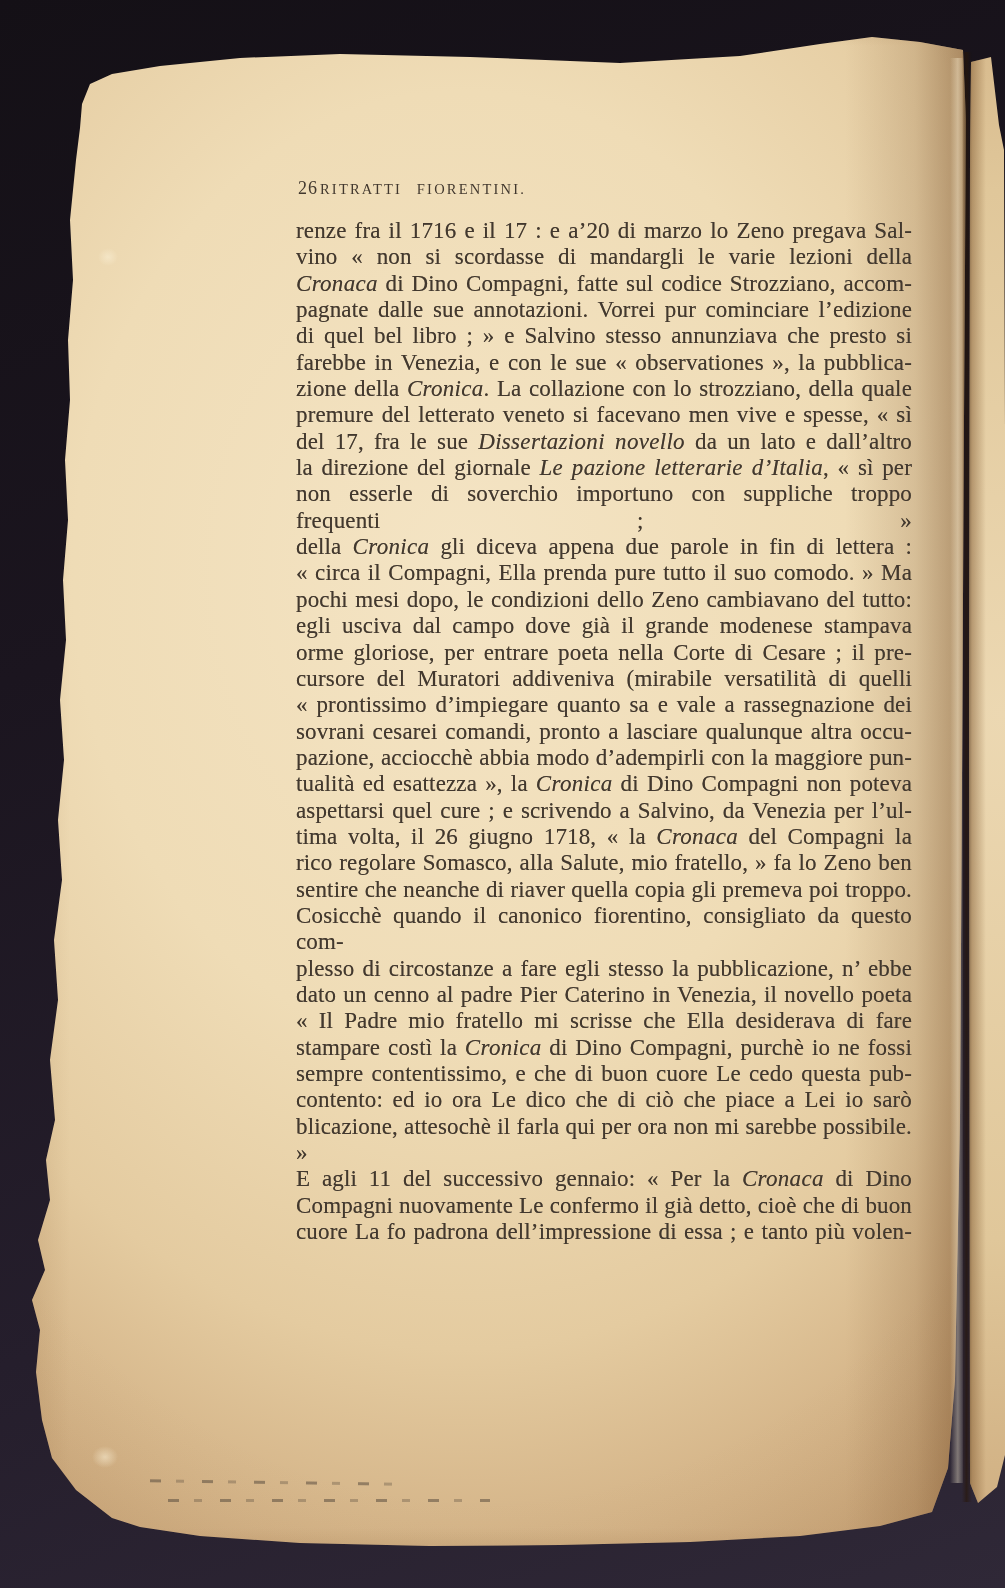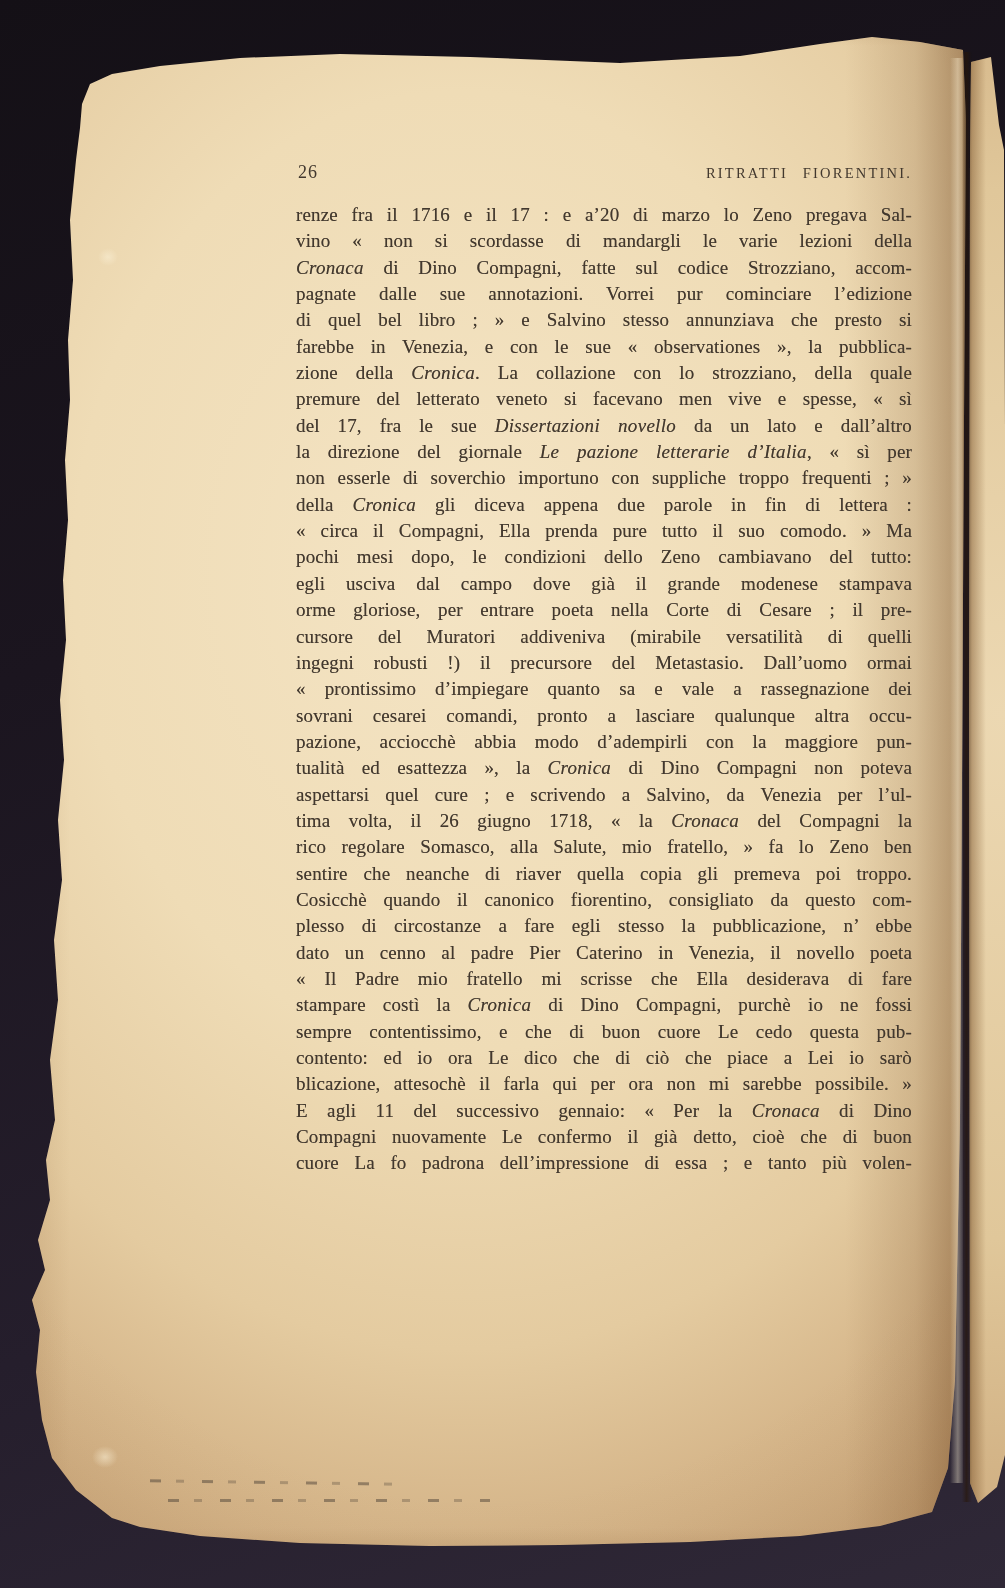--- a/index.html
+++ b/index.html
@@ -49,33 +49,33 @@
     position:absolute;left:950px;top:58px;width:13px;height:1425px;
     background:linear-gradient(90deg, rgba(255,244,216,0), rgba(255,244,216,.4) 60%, rgba(255,244,216,.1));
     pointer-events:none;
   }
   .gutter{
     position:absolute;left:962px;top:52px;width:10px;height:1450px;
     background:linear-gradient(90deg, rgba(50,28,12,0) 0%, rgba(40,22,8,.6) 45%, rgba(40,22,8,.22) 75%, rgba(40,22,8,0) 100%);
     filter:blur(.7px);
   }
   
-  .text-block{position:absolute;left:296px;top:160px;width:616px;color:var(--ink,#42382e);}
+  .text-block{position:absolute;left:296px;top:176px;width:616px;color:var(--ink,#42382e);}
   .header-row{position:relative;height:26px;}
   .page-number{
     position:absolute;left:2px;top:2px;
     font-size:18px;letter-spacing:1px;
   }
   .running-header{
-    display:block;text-align:right;padding-left:24px;padding-top:5px;
+    display:block;text-align:left;padding-left:24px;padding-top:5px;
     font-size:14.5px;letter-spacing:2.2px;word-spacing:9px;
   }
   .body-text{position:absolute;left:0;top:42px;width:616px;}
   .tline{
-    font-size:19px;line-height:26.35px;
+    font-size:23px;line-height:26.35px;
     text-align:justify;text-align-last:justify;
     letter-spacing:.15px;
     text-shadow:0 0 .5px rgba(66,56,46,.55);
   }
   .tline i{font-style:italic;letter-spacing:.3px;}
   
   .smudge{
     position:absolute;height:3px;pointer-events:none;
     background:repeating-linear-gradient(90deg, rgba(72,62,52,.48) 0 11px, rgba(72,62,52,0) 11px 26px, rgba(72,62,52,.3) 26px 34px, rgba(72,62,52,0) 34px 52px);
     filter:blur(.6px);
@@ -115,21 +115,20 @@
           <div class="tline">premure del letterato veneto si facevano men vive e spesse, « sì</div>
           <div class="tline">del 17, fra le sue <i>Dissertazioni novello</i> da un lato e dall’altro</div>
           <div class="tline">la direzione del giornale <i>Le pazione letterarie d’Italia</i>, « sì per</div>
           <div class="tline">non esserle di soverchio importuno con suppliche troppo frequenti ; »</div>
           <div class="tline">della <i>Cronica</i> gli diceva appena due parole in fin di lettera :</div>
           <div class="tline">« circa il Compagni, Ella prenda pure tutto il suo comodo. » Ma</div>
           <div class="tline">pochi mesi dopo, le condizioni dello Zeno cambiavano del tutto:</div>
           <div class="tline">egli usciva dal campo dove già il grande modenese stampava</div>
           <div class="tline">orme gloriose, per entrare poeta nella Corte di Cesare ; il pre-</div>
           <div class="tline">cursore del Muratori addiveniva (mirabile versatilità di quelli</div>
-          <div class="tline">ingegni robusti !) il precursore del Metastasio. Dall’uomo ormai</div>
           <div class="tline">« prontissimo d’impiegare quanto sa e vale a rassegnazione dei</div>
           <div class="tline">sovrani cesarei comandi, pronto a lasciare qualunque altra occu-</div>
           <div class="tline">pazione, acciocchè abbia modo d’adempirli con la maggiore pun-</div>
           <div class="tline">tualità ed esattezza », la <i>Cronica</i> di Dino Compagni non poteva</div>
           <div class="tline">aspettarsi quel cure ; e scrivendo a Salvino, da Venezia per l’ul-</div>
           <div class="tline">tima volta, il 26 giugno 1718, « la <i>Cronaca</i> del Compagni la</div>
           <div class="tline">rico regolare Somasco, alla Salute, mio fratello, » fa lo Zeno ben</div>
           <div class="tline">sentire che neanche di riaver quella copia gli premeva poi troppo.</div>
           <div class="tline">Cosicchè quando il canonico fiorentino, consigliato da questo com-</div>
           <div class="tline">plesso di circostanze a fare egli stesso la pubblicazione, n’ ebbe</div>

